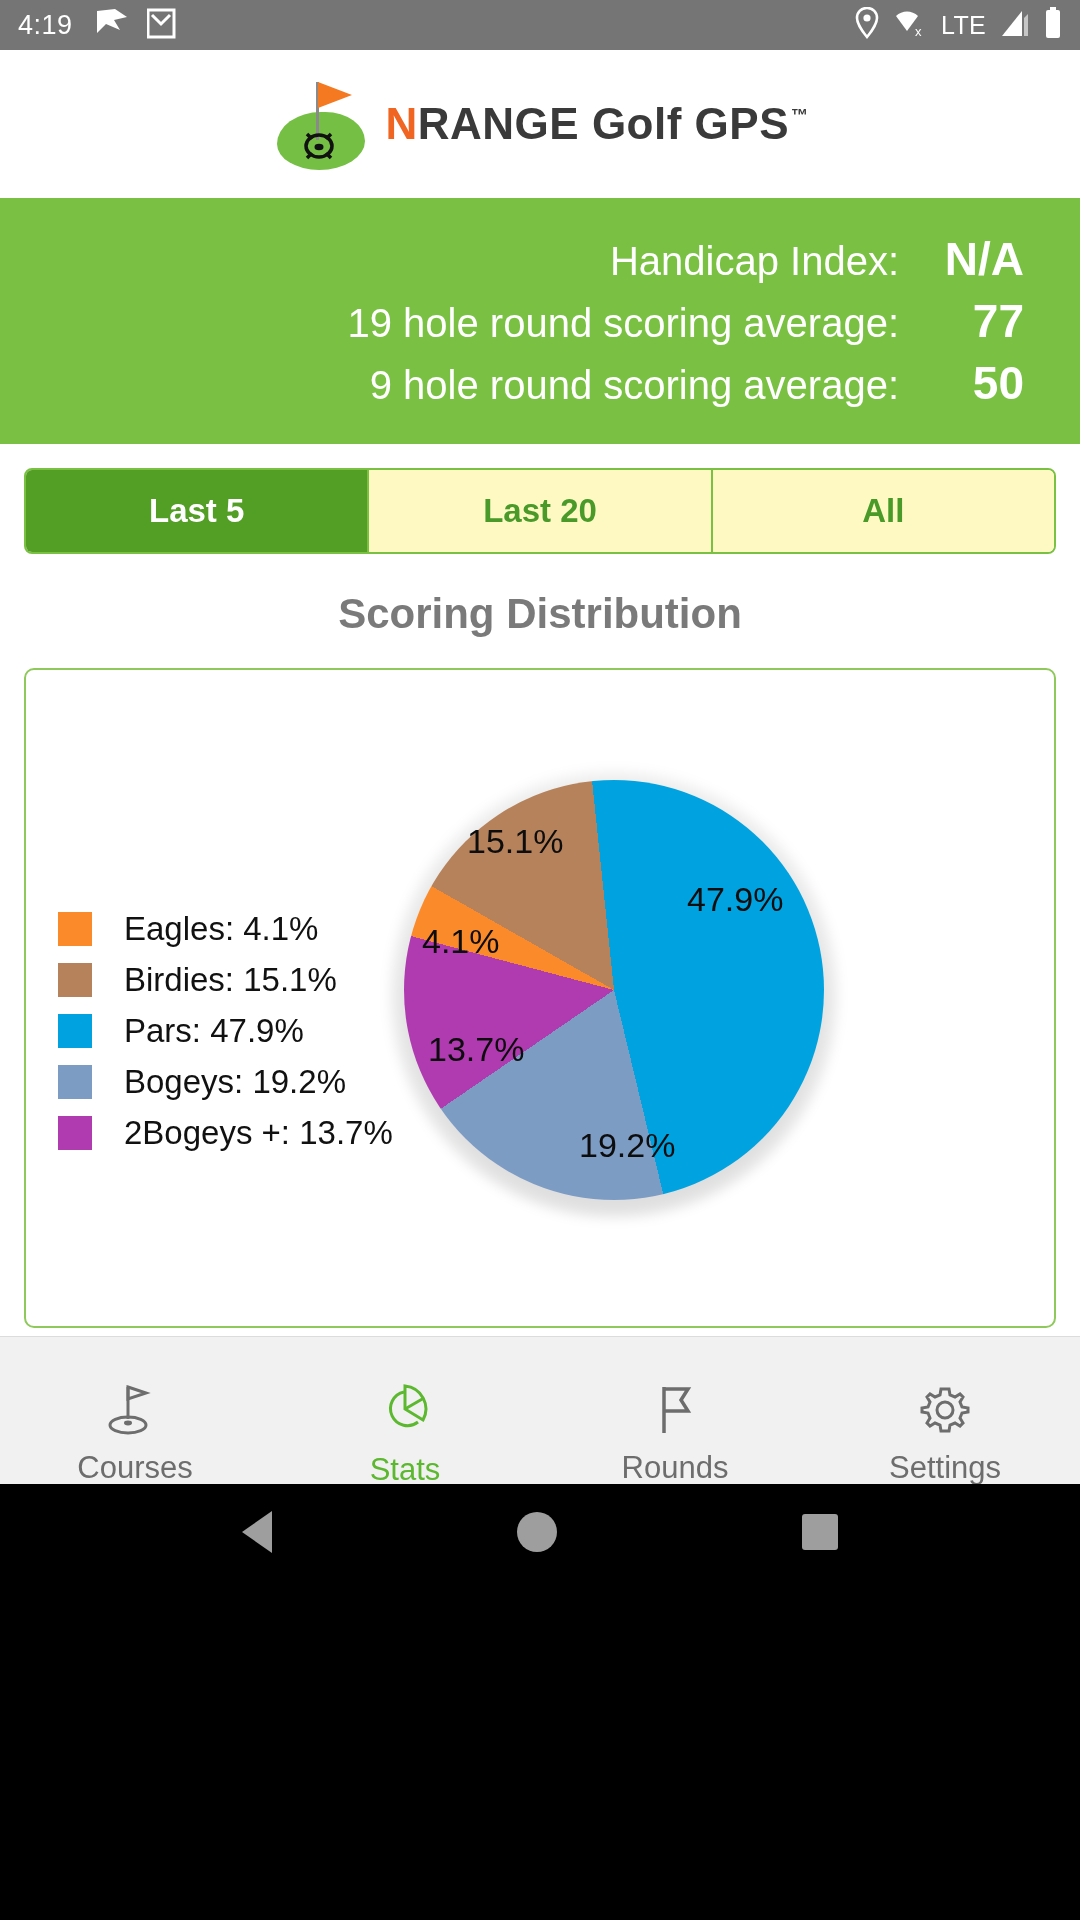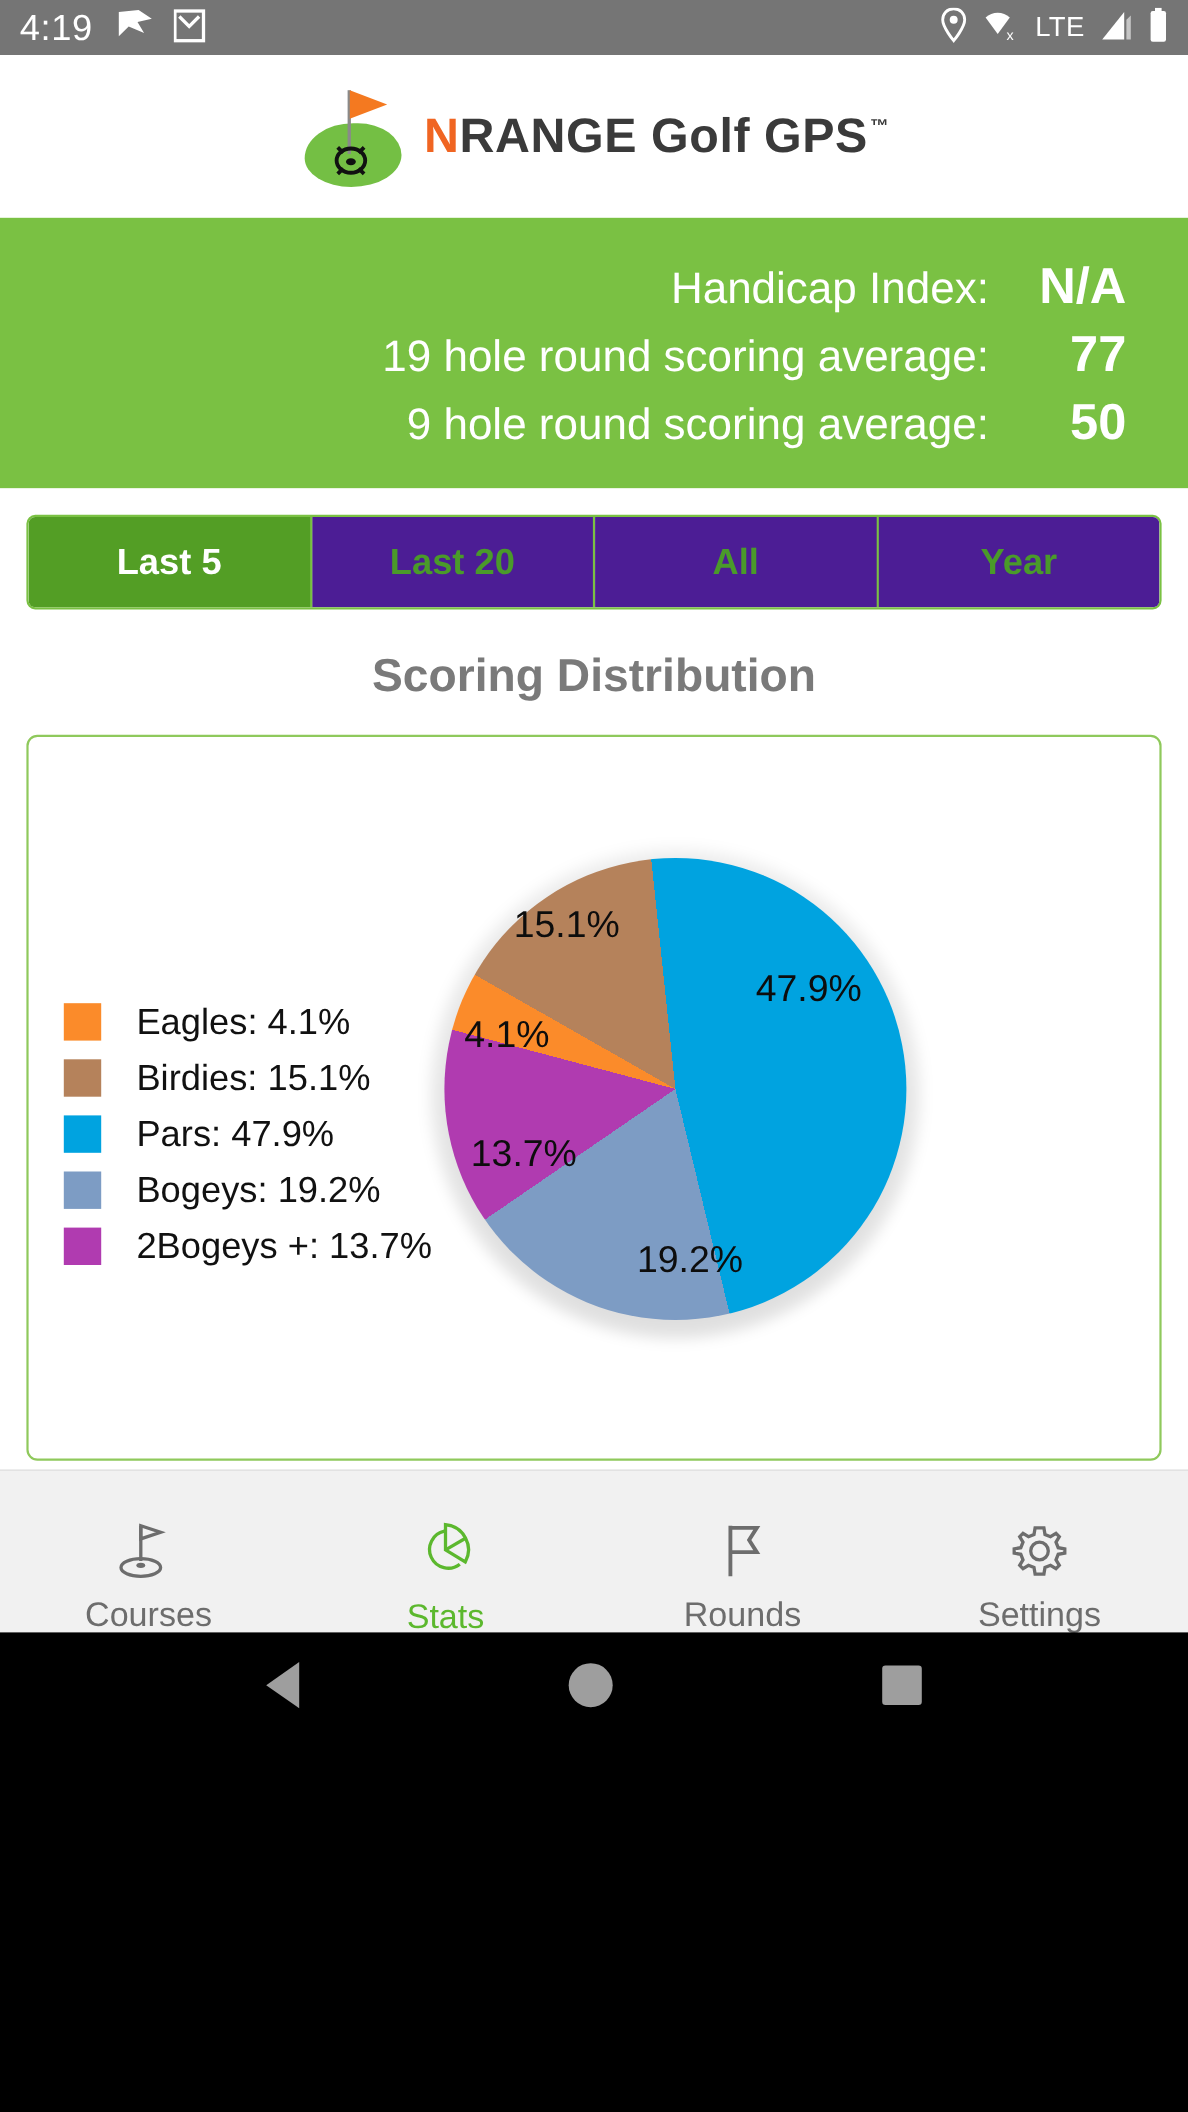--- a/index.html
+++ b/index.html
@@ -9,21 +9,21 @@
     background:#ffffff;
     overflow:hidden;
     position:relative;
   }
 
   
   .statusbar{
     height:50px; background:#757575; color:#ffffff;
     display:flex; align-items:center; padding:0 18px;
   }
-  .sb-time{ font-size:33px; font-weight:400; letter-spacing:.5px; margin-right:22px; }
+  .sb-time{ font-size:27px; font-weight:400; letter-spacing:.5px; margin-right:22px; }
   .sb-left-icons{ display:flex; align-items:center; gap:18px; flex:1; }
   .sb-right-icons{ display:flex; align-items:center; gap:14px; }
   .sb-lte{ font-size:25px; font-weight:500; letter-spacing:.3px; }
 
   
   .logo-header{
     height:148px; background:#ffffff;
     display:flex; align-items:center; justify-content:center; gap:18px;
   }
   .logo-mark{ position:relative; width:96px; height:96px; }
@@ -62,21 +62,21 @@
   .sum-value{ font-size:46px; font-weight:bold; width:125px; text-align:right; }
 
   
   .tabs-wrap{ padding:24px 24px 0 24px; background:#fff; }
   .tabs{
     display:flex; border:2px solid #7ac143; border-radius:8px; overflow:hidden;
     height:86px;
   }
   .tab{
     flex:1; display:flex; align-items:center; justify-content:center;
-    font-size:33px; font-weight:bold; color:#4a9a2a; background:#4c1d95;
+    font-size:33px; font-weight:bold; color:#4a9a2a; background:#fef9c3;
     border-right:2px solid #7ac143;
   }
   .tab:last-child{ border-right:none; }
   .tab.active{ background:#539e25; color:#ffffff; }
 
   
   .chart-title{
     text-align:center; font-size:42px; font-weight:bold; color:#7a7a7a;
     padding:36px 0 30px 0;
   }
@@ -231,21 +231,20 @@
     <span class="sum-label">9 hole round scoring average:</span>
     <span class="sum-value">50</span>
   </div>
 </div>
 
 <div class="tabs-wrap">
   <div class="tabs">
     <div class="tab active">Last 5</div>
     <div class="tab">Last 20</div>
     <div class="tab">All</div>
-    <div class="tab">Year</div>
   </div>
 </div>
 
 <div class="chart-title">Scoring Distribution</div>
 
 <div class="chart-card">
 
   <div class="legend">
     <div class="legend-item">
       <span class="legend-swatch" id="sw0" style="background: rgb(251, 139, 42);"></span>

